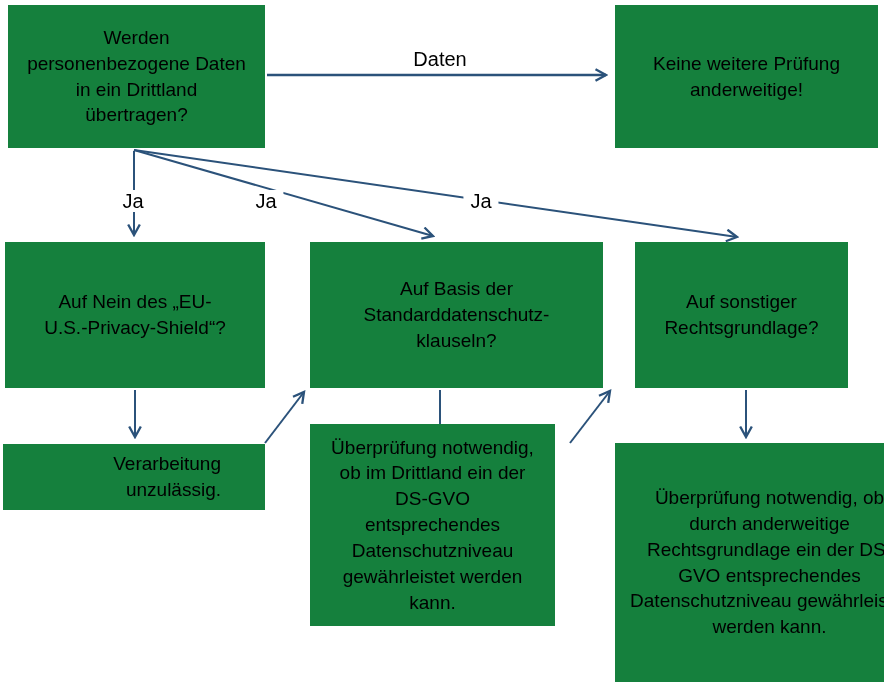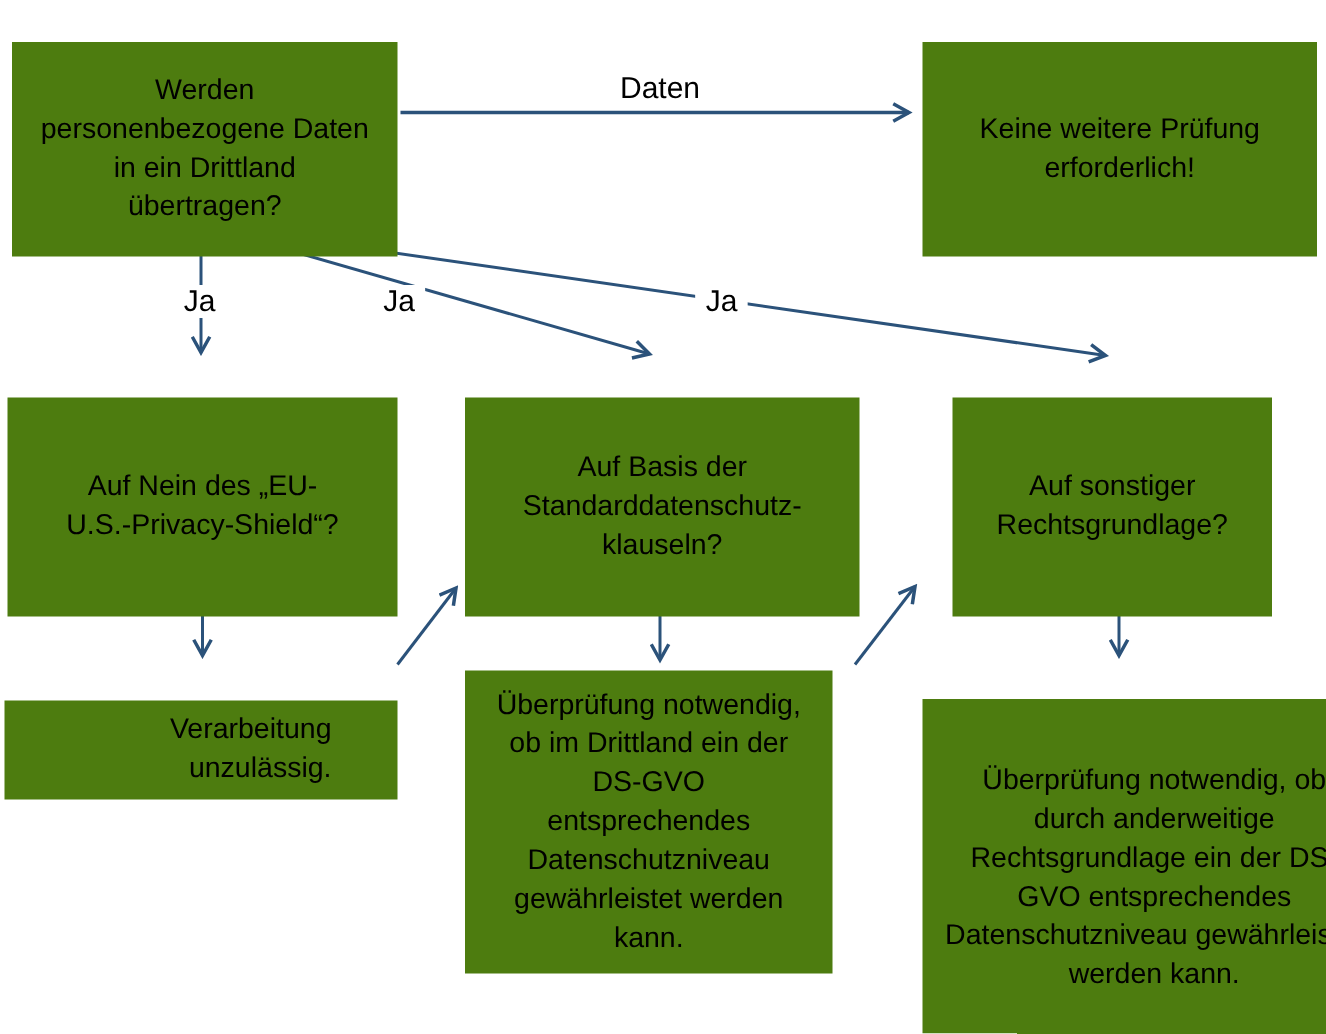--- a/index.html
+++ b/index.html
@@ -20,35 +20,34 @@
     left: 0; top: 0;
     width: 884px; height: 689px;
     pointer-events: none;
   }
   .edge {
     stroke: #2b527a;
     fill: none;
   }
   .node {
     position: absolute;
-    background: #4d7c0f;
+    background: #15803d;
     color: #000000;
     display: flex;
     align-items: center;
     justify-content: center;
     text-align: center;
     font-size: 19px;
     line-height: 1.36;
     box-sizing: border-box;
-    margin-top: 23px;
   }
   .node-q-transfer   { left: 8px;   top: 5px;   width: 257px; height: 143px; padding: 0 18px; }
   .node-no-check     { left: 615px; top: 5px;   width: 263px; height: 143px; padding: 0 20px; }
   .node-shield       { left: 5px;   top: 242px; width: 260px; height: 146px; padding: 0 32px; }
-  .node-clauses      { left: 310px; top: 242px; width: 263px; height: 146px; padding: 0 26px; }
+  .node-clauses      { left: 310px; top: 242px; width: 293px; height: 146px; padding: 0 26px; }
   .node-other-basis  { left: 635px; top: 242px; width: 213px; height: 146px; padding: 16px 40px; }
   .node-inadmissible { left: 3px;   top: 444px; width: 262px; height: 66px;  padding: 0 44px; text-align: right; }
   .node-check-third  { left: 310px; top: 424px; width: 245px; height: 202px; padding: 0 16px; }
   .node-check-other  { left: 615px; top: 443px; width: 309px; height: 239px; padding: 0 14px; }
   .edge-label {
     position: absolute;
     transform: translateX(-50%);
     background: #ffffff;
     color: #000000;
     font-size: 20px;
@@ -81,21 +80,21 @@
     <line class="edge" x1="746" y1="390" x2="746" y2="437" stroke-width="2" marker-end="url(#ah)"></line>
     <line class="edge" x1="265" y1="443" x2="304" y2="392" stroke-width="2" marker-end="url(#ah)"></line>
     <line class="edge" x1="570" y1="443" x2="610" y2="391" stroke-width="2" marker-end="url(#ah)"></line>
   </svg>
 
   <div class="node node-q-transfer">
     <span>Werden personenbezogene Daten in ein Drittland übertragen?</span>
   </div>
 
   <div class="node node-no-check">
-    <span>Keine weitere Prüfung erforderlich!</span>
+    <span>Keine weitere Prüfung anderweitige!</span>
   </div>
 
   <div class="node node-shield">
     <span>Auf Nein des „EU-U.S.-Privacy-Shield“?</span>
   </div>
 
   <div class="node node-clauses">
     <span>Auf Basis der Standarddatenschutz-klauseln?</span>
   </div>
 

